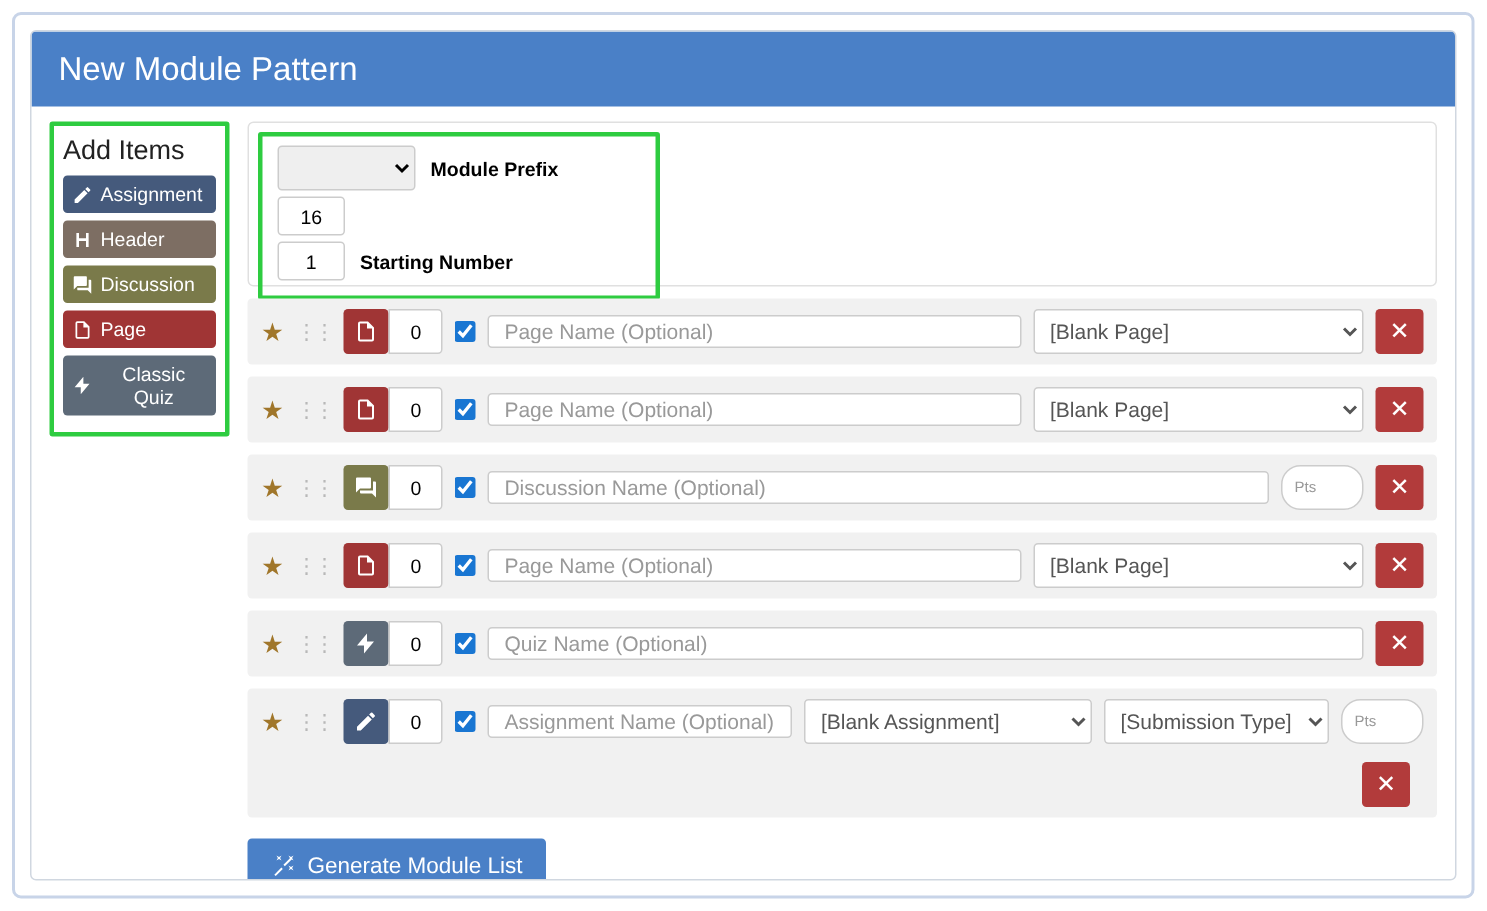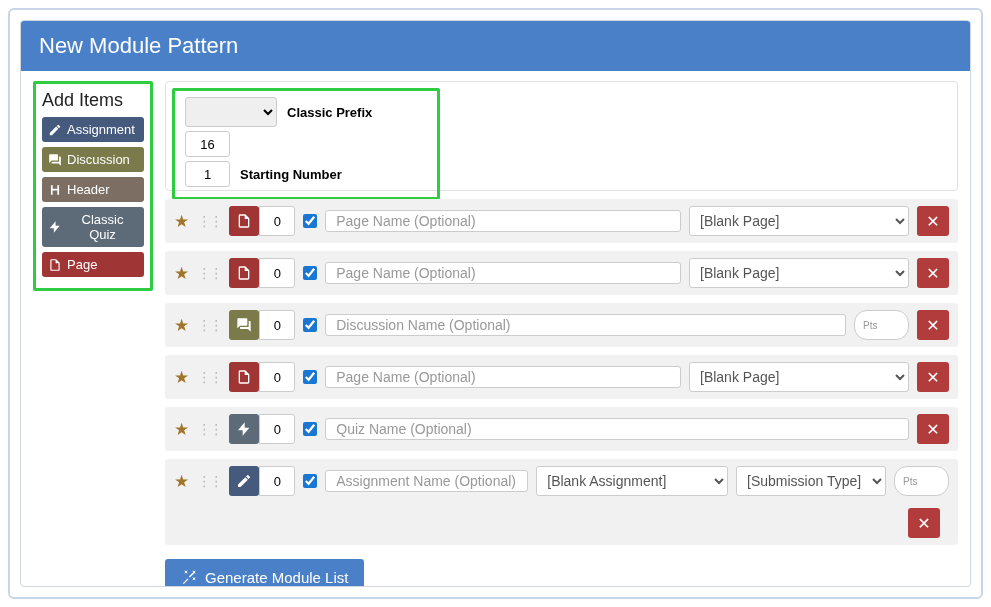--- a/index.html
+++ b/index.html
@@ -53,52 +53,52 @@
   <div class="panel-header">New Module Pattern</div>
   <div class="panel-body">
     <div class="sidebar">
       <div class="sidebar-title">Add Items</div>
       <button class="btn-item btn-assignment">
         <svg class="icon" viewBox="0 0 24 24">
               <path d="M3 17.25V21h3.75L17.81 9.94l-3.75-3.75L3 17.25zM20.71 7.04a1 1 0 0 0 0-1.41l-2.34-2.34a1 1 0 0 0-1.41 0l-1.83 1.83 3.75 3.75 1.83-1.83z"></path>
             </svg>
         <span>Assignment</span>
       </button>
+      <button class="btn-item btn-header">
+        <svg class="icon" viewBox="0 0 24 24">
+              <path d="M5 4v16h3v-7h8v7h3V4h-3v6H8V4H5z"></path>
+            </svg>
+        <span>Header</span>
+      </button>
       <button class="btn-item btn-discussion">
         <svg class="icon" viewBox="0 0 24 24">
               <path d="M21 6h-2v9H6v2a1 1 0 0 0 1 1h11l4 4V7a1 1 0 0 0-1-1zM17 12V3a1 1 0 0 0-1-1H3a1 1 0 0 0-1 1v14l4-4h10a1 1 0 0 0 1-1z"></path>
             </svg>
         <span>Discussion</span>
       </button>
-      <button class="btn-item btn-header">
-        <svg class="icon" viewBox="0 0 24 24">
-              <path d="M5 4v16h3v-7h8v7h3V4h-3v6H8V4H5z"></path>
-            </svg>
-        <span>Header</span>
+      <button class="btn-item btn-page">
+        <svg class="icon" viewBox="0 0 24 24">
+              <path d="M14 2H6a2 2 0 0 0-2 2v16a2 2 0 0 0 2 2h12a2 2 0 0 0 2-2V8l-6-6zM6 20V4h7v5h5v11H6z"></path>
+            </svg>
+        <span>Page</span>
       </button>
       <button class="btn-item btn-quiz">
         <svg class="icon" viewBox="0 0 24 24">
               <path d="M13 2L3 14h7v8l10-12h-7V2z"></path>
             </svg>
         <span>Classic Quiz</span>
-      </button>
-      <button class="btn-item btn-page">
-        <svg class="icon" viewBox="0 0 24 24">
-              <path d="M14 2H6a2 2 0 0 0-2 2v16a2 2 0 0 0 2 2h12a2 2 0 0 0 2-2V8l-6-6zM6 20V4h7v5h5v11H6z"></path>
-            </svg>
-        <span>Page</span>
       </button>
     </div>
 
     <div class="main">
       <div class="config-wrap">
         <div class="config-box">
           <div class="config-row">
             <select><option>Week</option></select>
-            <label>Classic Prefix</label>
+            <label>Module Prefix</label>
           </div>
           <div class="config-row">
             <input value="16" style="">
           </div>
           <div class="config-row">
             <input value="1" style="">
             <label>Starting Number</label>
           </div>
         </div>
       </div>

